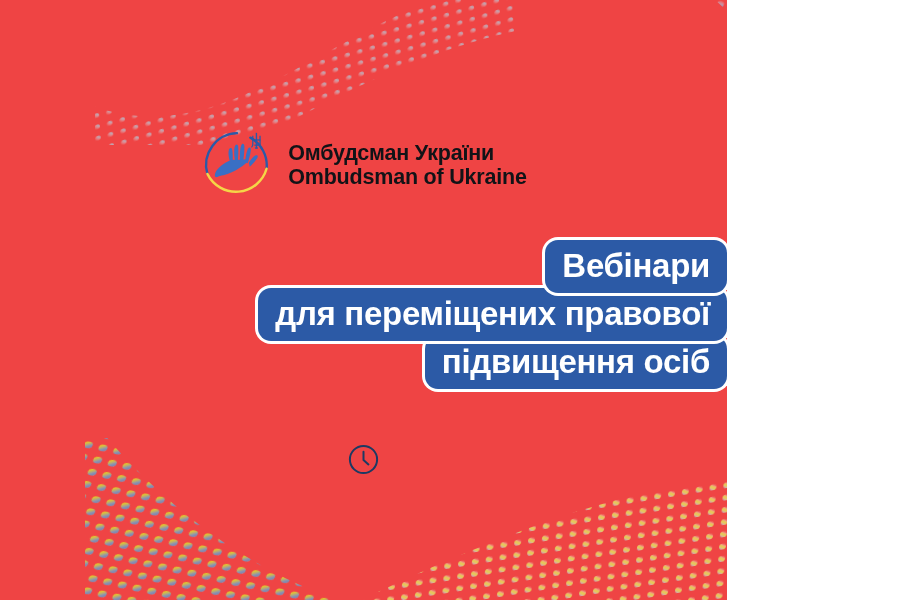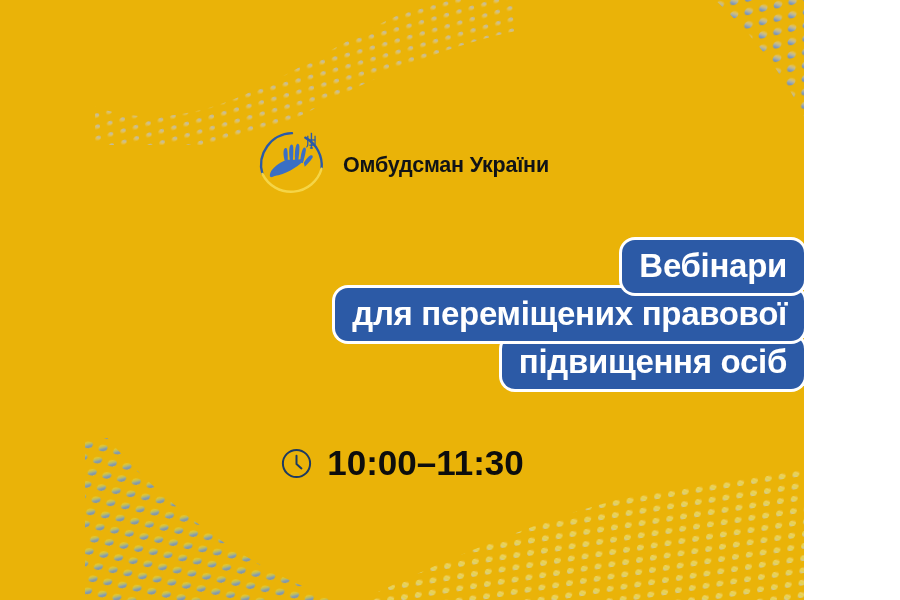--- a/index.html
+++ b/index.html
@@ -10,23 +10,23 @@
     width: 900px;
     height: 600px;
     background: #ffffff;
     font-family: "Liberation Sans", sans-serif;
     overflow: hidden;
     position: relative;
   }
 
   #poster {
     position: relative;
-    width: 804px;
+    width: 727px;
     height: 600px;
-    background: #eab308;
+    background: #ef4444;
     overflow: hidden;
   }
 
   
   .deco {
     position: absolute;
     pointer-events: none;
   }
   #deco-top-left   { left: 95px;  top: -15px;  width: 420px; height: 160px; }
   #deco-top-right  { left: 540px; top: -40px;  width: 400px; height: 190px; }
@@ -247,30 +247,30 @@
                  L 83.1,26.6 C 81.3,25.6 80.3,24 80.3,21.8 Z"></path>
         <path d="M 75.3,6.5 L 77.2,6.5 L 77.2,27.8 L 75.3,27.8 Z"></path>
         <path d="M 71,15.3 L 81.5,15.3 L 81.5,17.1 L 71,17.1 Z"></path>
         <path d="M 73.4,22.4 L 79.1,22.4 L 79.1,24.1 L 73.4,24.1 Z"></path>
         <path d="M 74.2,26.2 L 78.3,26.2 L 78.3,27.9 L 74.2,27.9 Z"></path>
       </g>
     </svg>
 
     <div id="logo-text">
       <div class="logo-line">Омбудсман України</div>
+      <div class="logo-line">Ombudsman of Ukraine</div>
     </div>
   </div>
 
   <div id="headline">
     <div class="pill r1">Вебінари</div>
     <div class="pill r2">для переміщених правової</div>
     <div class="pill r4">підвищення осіб</div>
   </div>
 
   <div id="time-row">
     <svg id="clock-icon" viewBox="0 0 40 40" xmlns="http://www.w3.org/2000/svg">
       <circle cx="20" cy="20" r="16.5" fill="none" stroke="#1c3a63" stroke-width="2.4"></circle>
       <path d="M 20,10.5 L 20,20.5 L 26,26" fill="none" stroke="#1c3a63" stroke-width="2.4" stroke-linecap="round" stroke-linejoin="round"></path>
     </svg>
-    <div id="time-text">10:00–11:30</div>
   </div>
 
 </div>
 
 </body></html>

